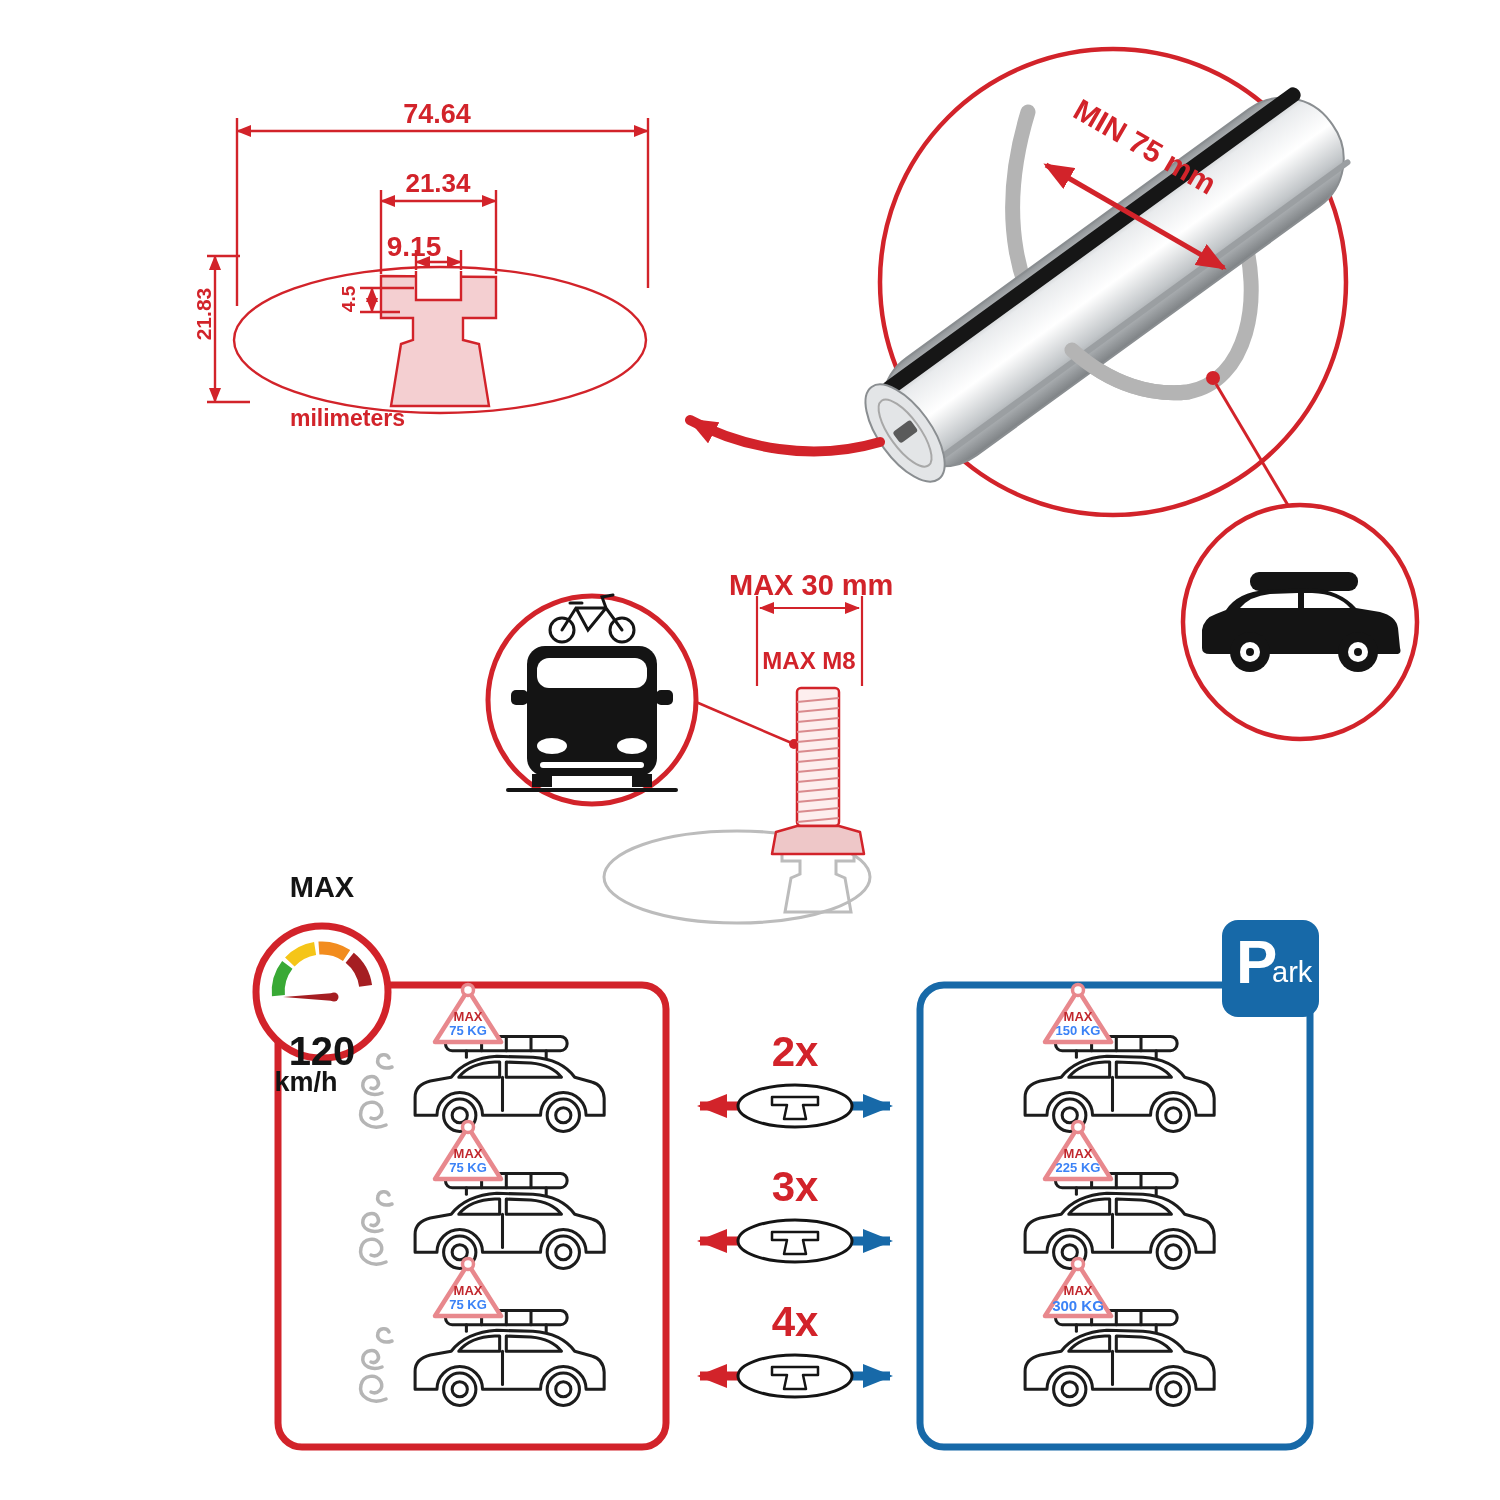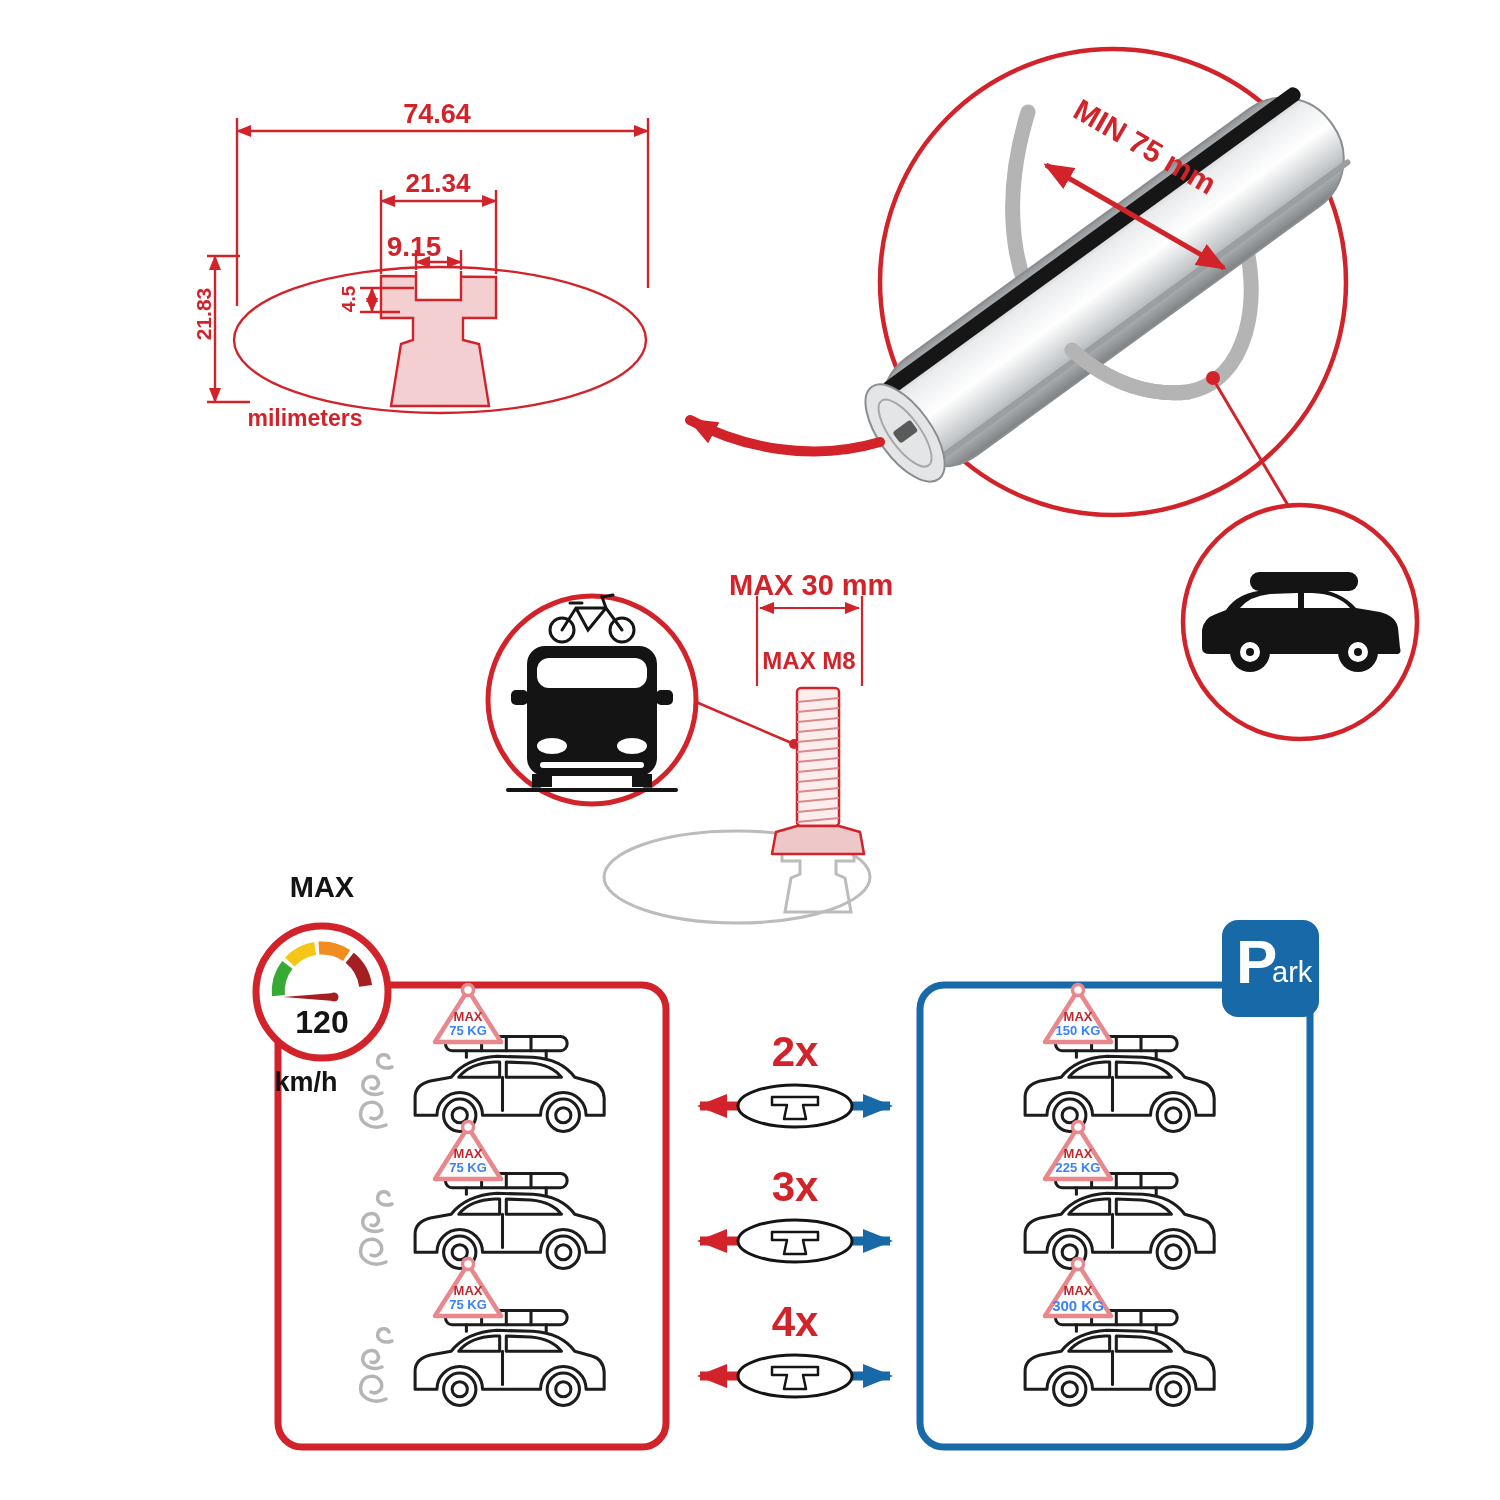--- a/index.html
+++ b/index.html
@@ -255,29 +255,29 @@
     <ellipse cx="795" cy="1376" rx="57" ry="21" fill="#fff" stroke="#141414" stroke-width="3"></ellipse>
     <path d="M 772,1367 L 818,1367 L 818,1375 L 803,1375 L 806,1389 L 784,1389 L 787,1375 L 772,1375 Z" fill="#fff" stroke="#141414" stroke-width="2.5" stroke-linejoin="round"></path>
   </g>
 </svg>
 
 <div class="txt red" style="left:377px;top:100px;width:120px;font-size:27px">74.64</div>
 <div class="txt red" style="left:378px;top:170px;width:120px;font-size:26px">21.34</div>
 <div class="txt red" style="left:364px;top:232px;width:100px;font-size:28px">9.15</div>
 <div class="txt red rot90" style="left:327px;top:289px;width:44px;font-size:19px">4.5</div>
 <div class="txt red rot90" style="left:152px;top:303px;width:104px;font-size:21px">21.83</div>
-<div class="txt red" style="left:205px;top:406px;width:200px;font-size:23px;text-align:center">milimeters</div>
+<div class="txt red" style="left:205px;top:406px;width:200px;font-size:23px;text-align:right">milimeters</div>
 
 <div class="txt red" style="left:1035px;top:131px;width:220px;font-size:30px;transform:rotate(30deg)">MIN 75 mm</div>
 
 <div class="txt red" style="left:729px;top:570px;width:160px;font-size:29px">MAX 30 mm</div>
 <div class="txt red" style="left:744px;top:648px;width:130px;font-size:24px">MAX M8</div>
 
 <div class="txt dark" style="left:282px;top:872px;width:80px;font-size:29px">MAX</div>
-<div class="txt dark" style="left:282px;top:1006px;width:80px;font-size:32px">120</div>
+<div class="txt dark" style="left:282px;top:1030px;width:80px;font-size:40px">120</div>
 <div class="txt dark" style="left:266px;top:1068px;width:80px;font-size:27px">km/h</div>
 
 <div class="txt red" style="left:745px;top:1030px;width:100px;font-size:42px">2x</div>
 <div class="txt red" style="left:745px;top:1165px;width:100px;font-size:42px">3x</div>
 <div class="txt red" style="left:745px;top:1300px;width:100px;font-size:42px">4x</div>
 
 <div class="txt darkred" style="left:438px;top:1010px;width:60px;font-size:13px">MAX</div>
 <div class="txt pinktxt" style="left:438px;top:1024px;width:60px;font-size:13px">75 KG</div>
 <div class="txt darkred" style="left:438px;top:1147px;width:60px;font-size:13px">MAX</div>
 <div class="txt pinktxt" style="left:438px;top:1161px;width:60px;font-size:13px">75 KG</div>

